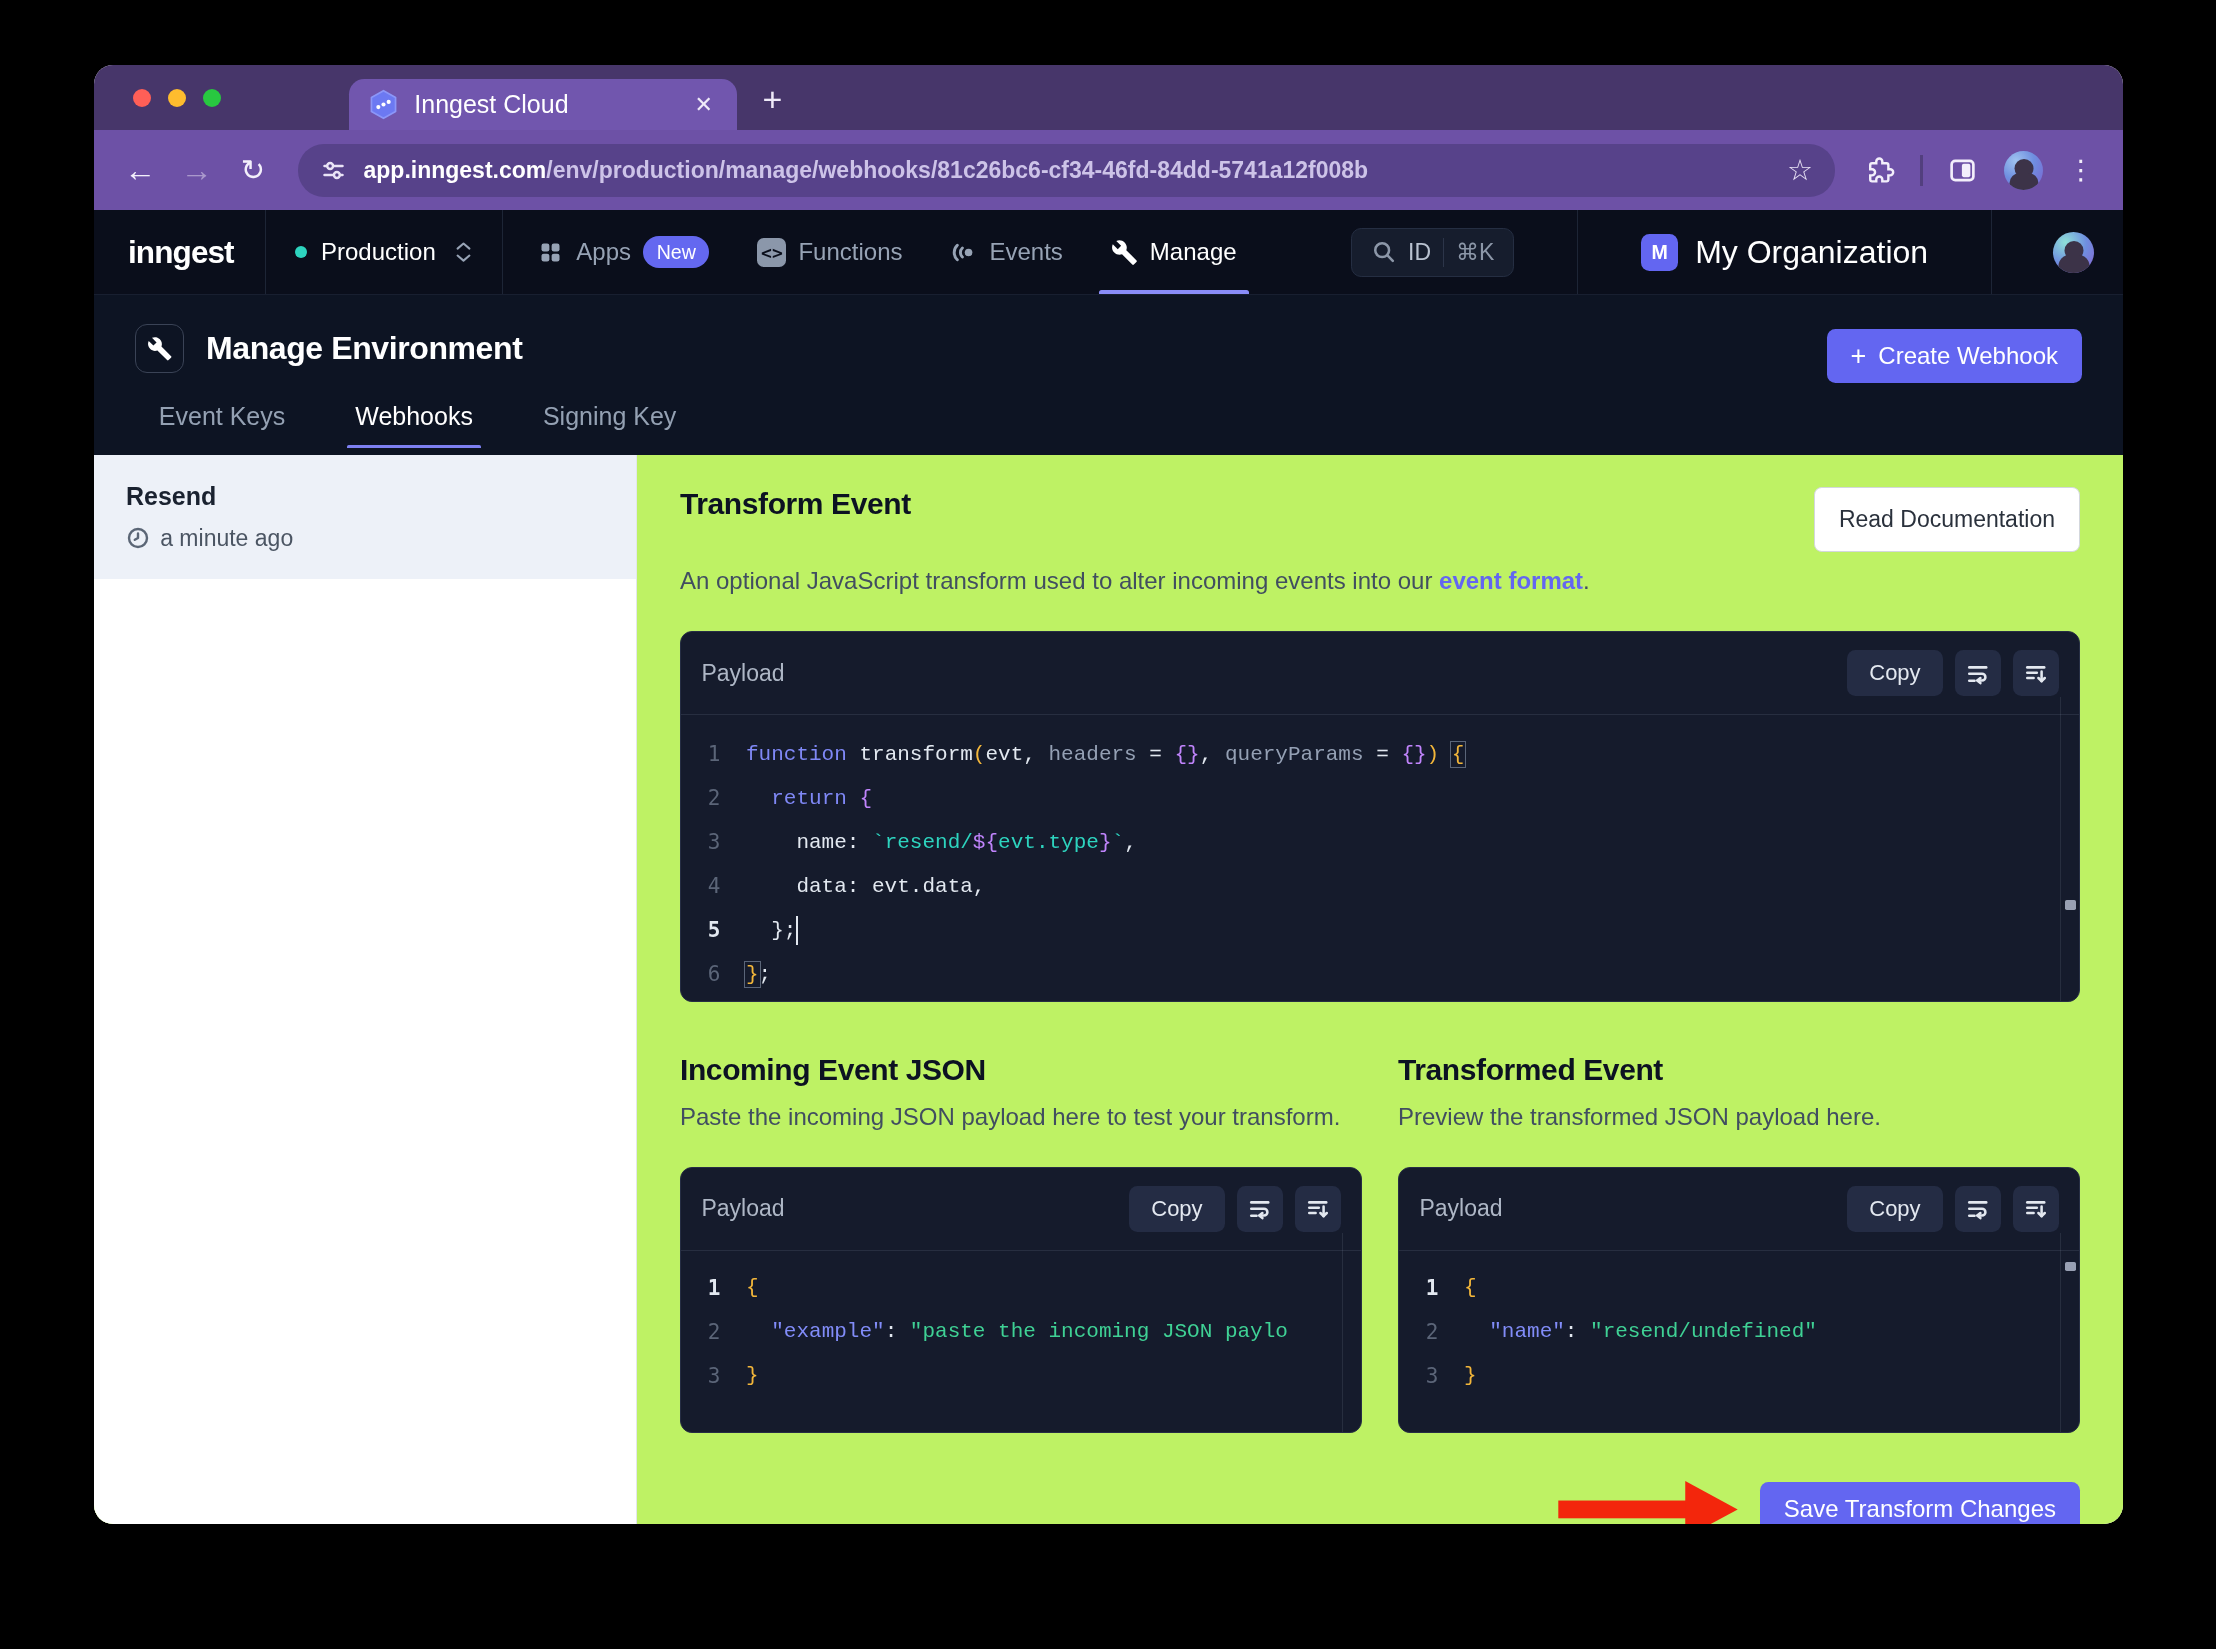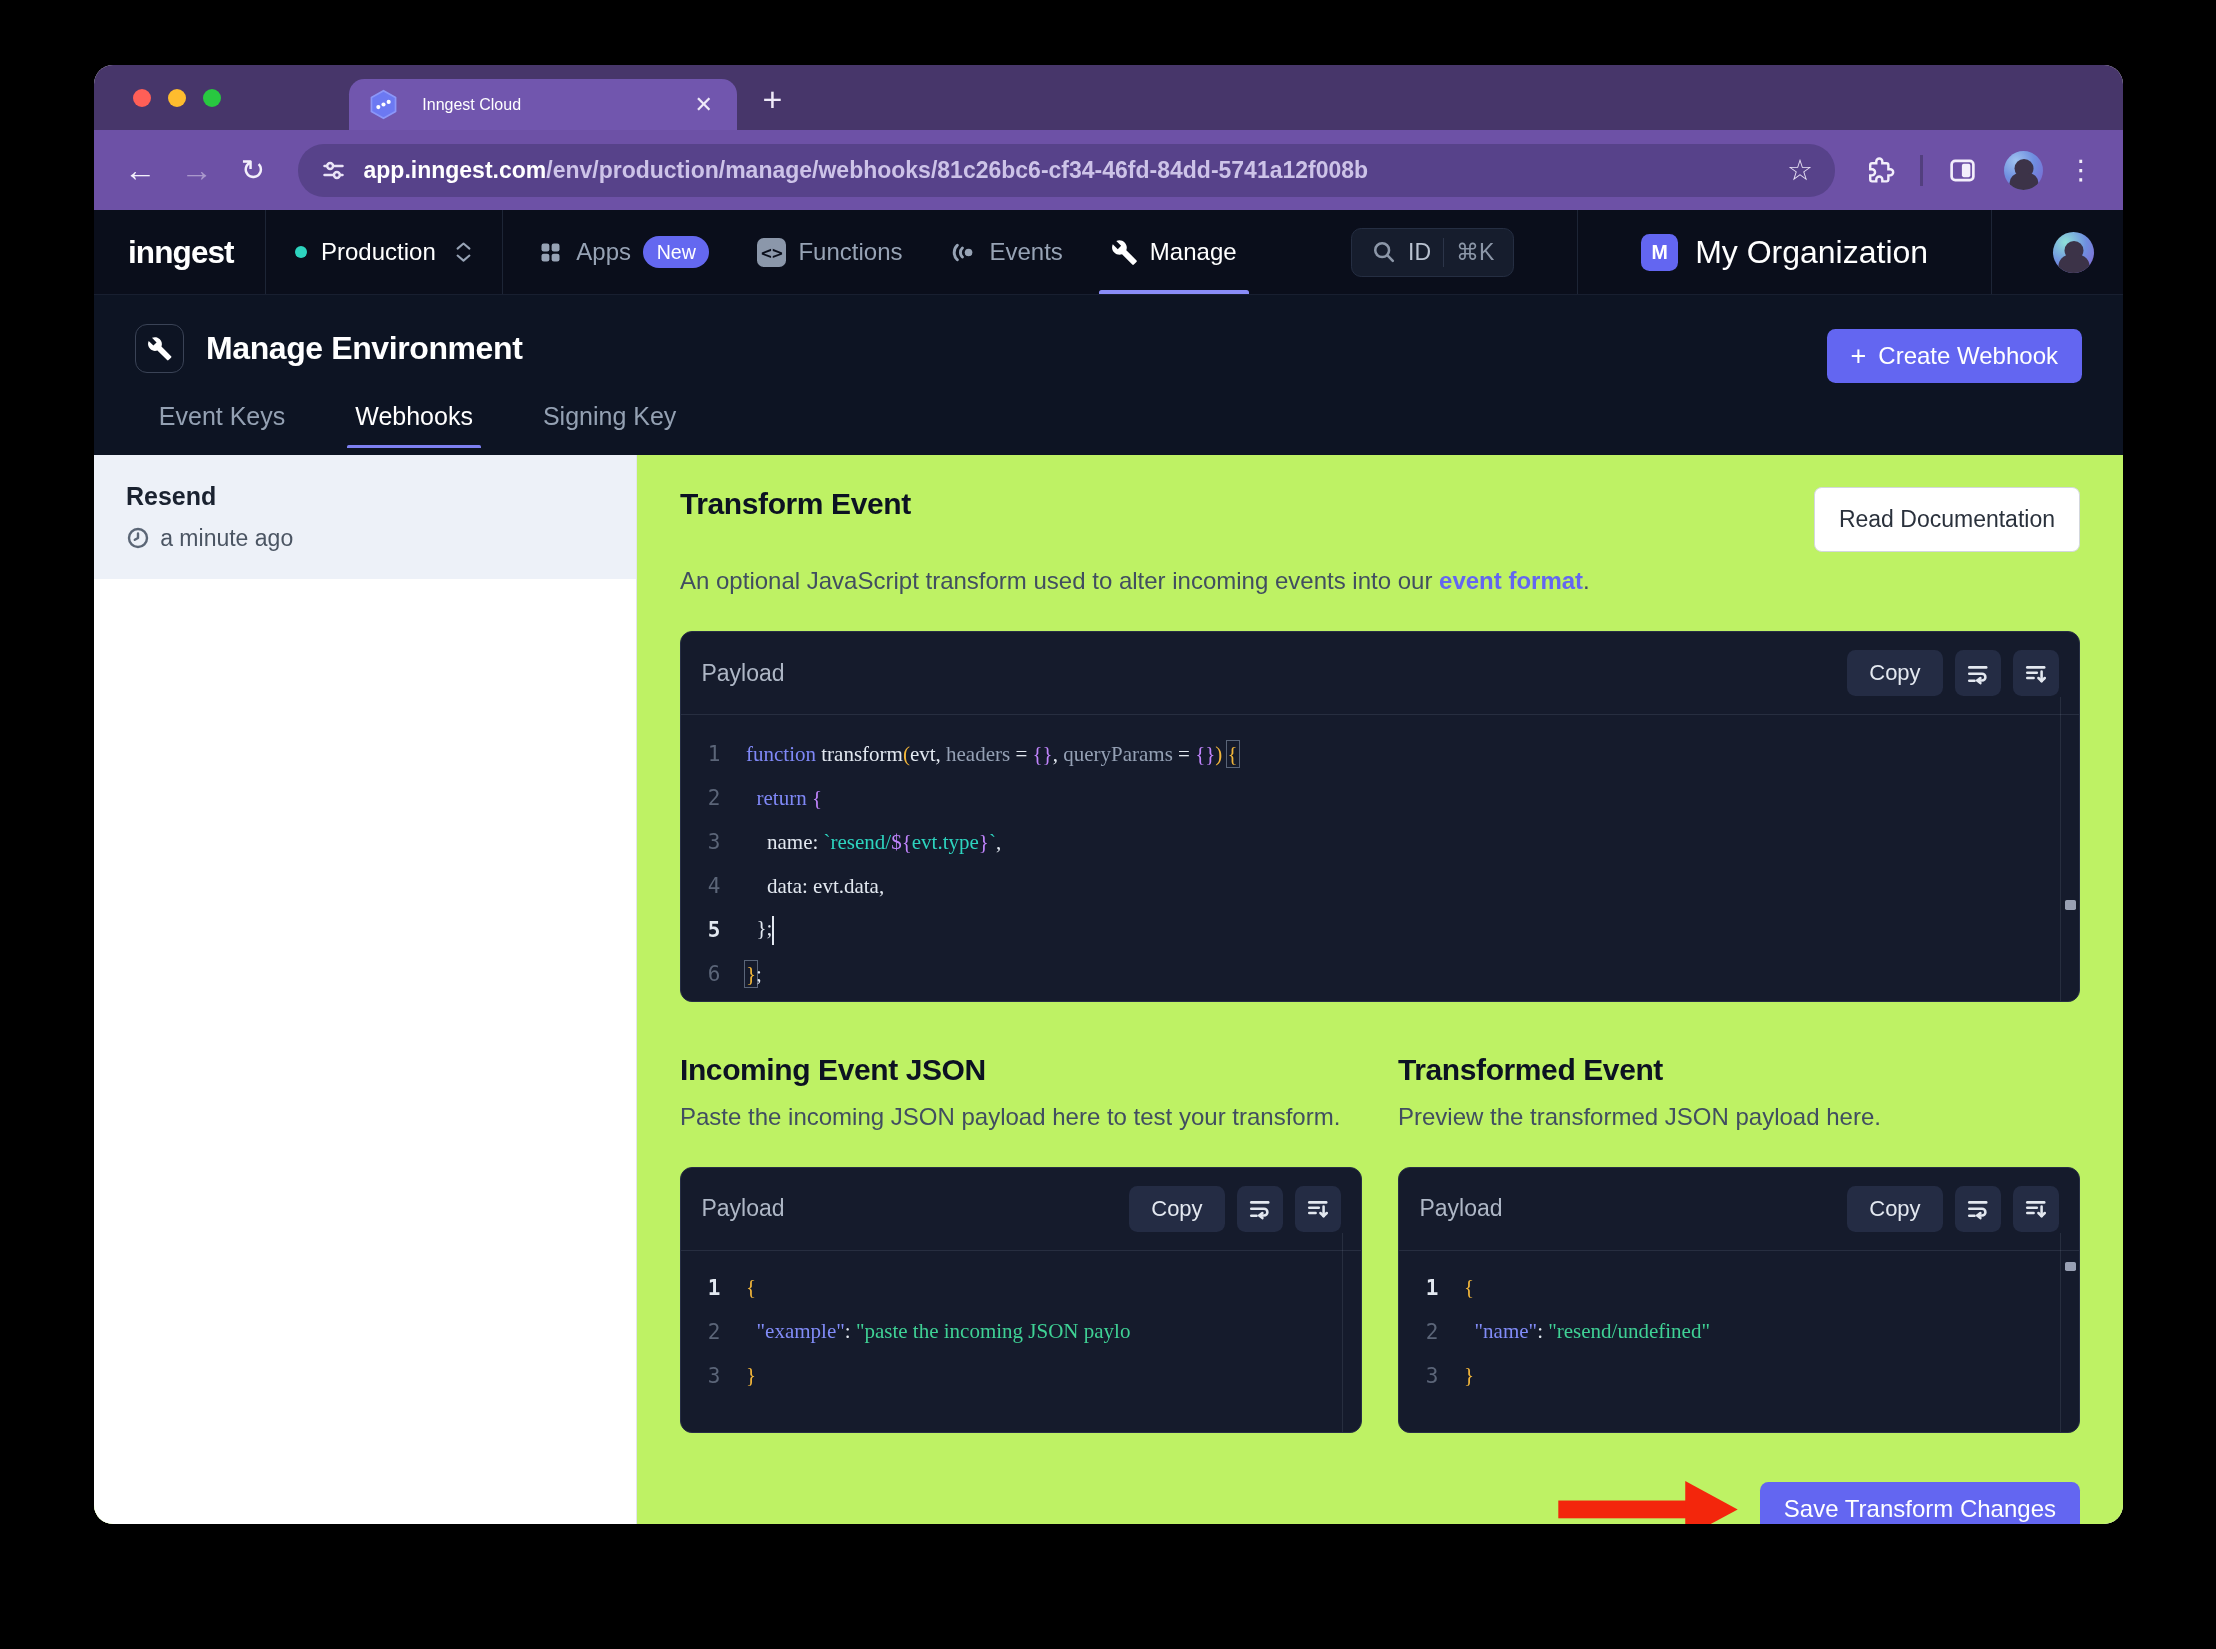--- a/index.html
+++ b/index.html
@@ -12,21 +12,21 @@
             border-radius:19px; overflow:hidden; background:#fff; box-shadow:0 17px 51px rgba(0,0,0,.6); }
 
   
   .tabstrip { height:65px; background:#47366a; display:flex; align-items:flex-end; position:relative; }
   .traffic { position:absolute; left:39px; top:24px; display:flex; gap:17px; }
   .light { width:18px; height:18px; border-radius:50%; }
   .light.red{ background:#ff5f57; } .light.yellow{ background:#febc2e; } .light.green{ background:#28c840; }
   .tab { margin-left:255px; width:388px; height:51px; background:#7156ae; border-radius:15.3px 15.3px 0 0;
          display:flex; align-items:center; padding:0 19px; color:#fff; }
   .favicon { width:31px; height:31px; margin-right:15.3px; flex:0 0 auto; }
-  .tab-title { font-size:16px; flex:1; white-space:nowrap; overflow:hidden;margin-left:8px; }
+  .tab-title { font-size:25px; flex:1; white-space:nowrap; overflow:hidden; }
   .tab-close { font-size:22px; color:#efeaf8; padding:0 5.1px; cursor:default; }
   .newtab { color:#efeaf8; font-size:34px; font-weight:300; margin:0 0 5.1px 25.5px; line-height:51px; }
 
   
   .toolbar { height:80px; background:#6d51a6; display:flex; align-items:center; padding:0 22px; gap:8.5px; }
   .nav-arrow { color:#f3effb; font-size:32px; width:48px; text-align:center; }
   .nav-arrow.fwd { color:rgba(243,239,251,.45); }
   .reload { color:#f3effb; font-size:29px; width:48px; text-align:center; }
   .urlbar { flex:1; height:53px; background:#57428a; border-radius:26px; margin:0 12px;
             display:flex; align-items:center; padding:0 22px; color:#fff; }
@@ -120,21 +120,21 @@
   .panel-actions { margin-left:auto; display:flex; gap:12px; }
   .btn-copy { background:#242c44; border:none; color:#e3e8f0; border-radius:8.5px; height:46px; padding:0 22px;
               font-size:22px; font-family:"Liberation Sans",sans-serif; }
   .btn-icon { background:#242c44; border:none; border-radius:8.5px; width:46px; height:46px;
               display:flex; align-items:center; justify-content:center; }
   .panel-body { padding-top:17px; position:relative; }
   .code-line { display:flex; height:44px; align-items:center; white-space:pre; }
   .ln { width:65px; flex:0 0 auto; text-align:right; padding-right:25.5px; color:#5b6578;
         font-family:"DejaVu Sans Mono",monospace; font-size:21px; }
   .ln.active { color:#e2e8f0; font-weight:700; }
-  .code { font-family:Liberation Serif, serif; font-size:21px; color:#e2e8f0; white-space:pre; }
+  .code { font-family:Liberation Mono, monospace; font-size:21px; color:#e2e8f0; white-space:pre; }
   .tok-kw{ color:#7f88f6; } .tok-plain{ color:#e2e8f0; } .tok-param{ color:#94a0b4; }
   .tok-brace{ color:#c084fc; } .tok-paren{ color:#f2b63a; } .tok-str{ color:#2dd4bf; }
   .tok-key{ color:#818cf8; } .tok-val{ color:#3fd195; }
   .tok-boxed{ color:#f2b63a; outline:1.7px solid rgba(148,163,184,.55); outline-offset:1.7px; }
   .tok-cursor{ display:inline-block; width:0; border-left:2.6px solid #e2e8f0; height:29px; vertical-align:middle; }
   .scroll-gutter { position:absolute; top:65px; bottom:0; right:0; width:19px;
                    border-left:0.9px solid rgba(148,163,184,.14); }
   .scroll-thumb { position:absolute; right:3.4px; width:11px; height:9.4px; background:#98a0b3; border-radius:1.7px; }
 
   .editor-main { margin-top:36px; height:371px; }

